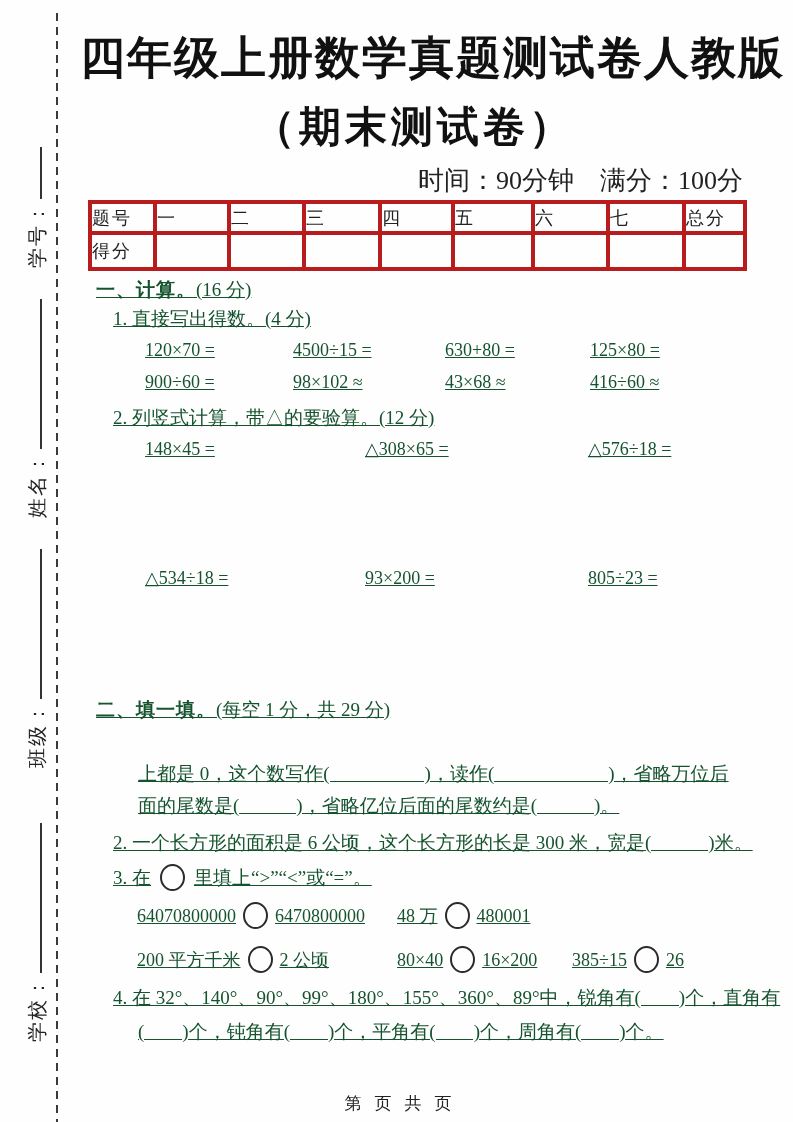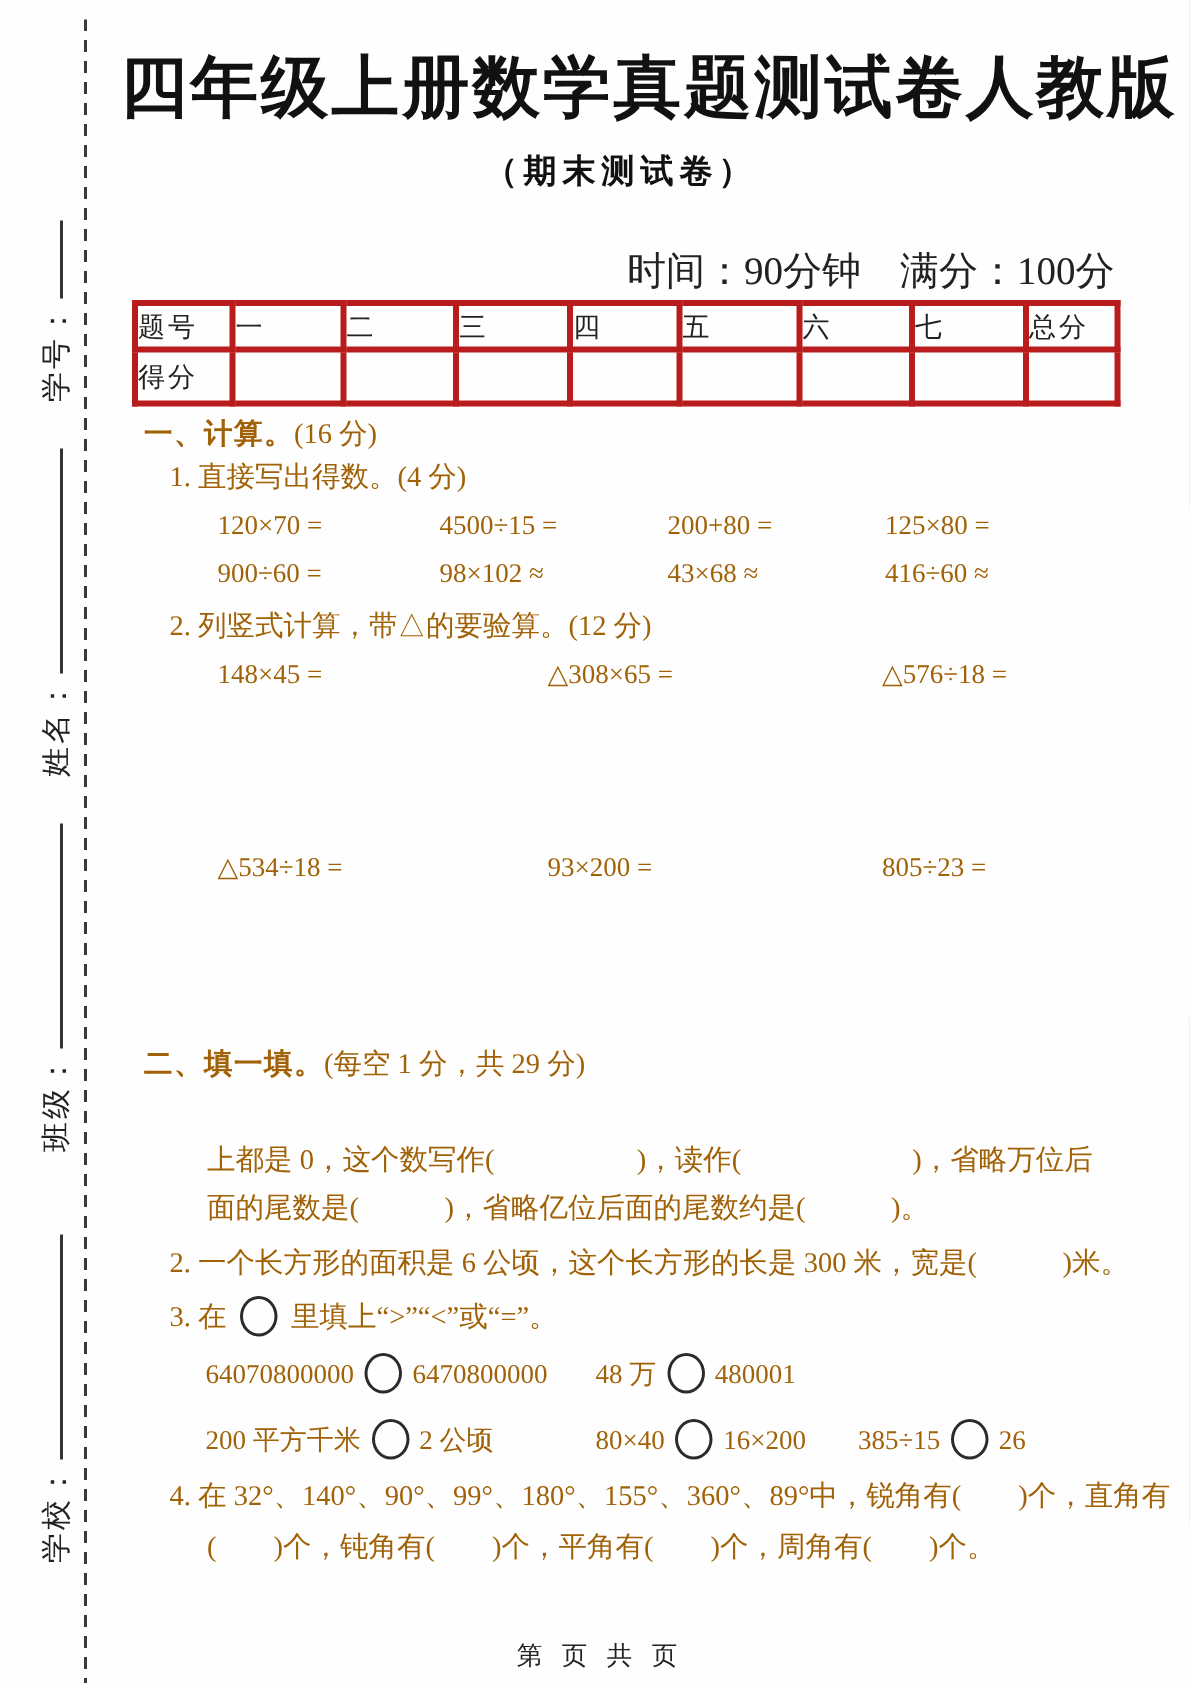--- a/index.html
+++ b/index.html
@@ -23,39 +23,39 @@
   .b52 { width:52px; } .b150 { width:150px; }
 
   .title {
     position:absolute; top:28px; left:80px; width:668px; text-align:left;
     font-family:"Liberation Sans", sans-serif; font-weight:900;
     font-size:45px; letter-spacing:2px; color:#111; white-space:nowrap;
   }
   .subtitle {
     position:absolute; top:99px; left:80px; width:668px; text-align:center;
     font-family:"Liberation Sans", sans-serif; font-weight:900;
-    font-size:22px; letter-spacing:4px; color:#111; white-space:nowrap;
+    font-size:42px; letter-spacing:4px; color:#111; white-space:nowrap;
   }
   .info-line {
     position:absolute; top:163px; right:50px; font-size:26px; color:#222; white-space:nowrap;
   }
   .info-line .gap { display:inline-block; width:26px; }
 
   table.score-table {
     position:absolute; top:200px; left:88px; border-collapse:collapse;
     font-size:18px; color:#222; table-layout:fixed;
   }
   table.score-table td {
     border:4px solid #b91c1c; vertical-align:middle;
     letter-spacing:2px; padding:0;
   }
   tr.hdr td { height:31px; }
   tr.scr td { height:36px; }
 
-  .abs { position:absolute; font-size:19px; white-space:nowrap; line-height:1.15; color:#a16207; }
+  .abs { position:absolute; font-size:19px; white-space:nowrap; line-height:1.15; color:#14532d;text-decoration:underline; }
   .hd  { font-family:"Liberation Sans", sans-serif; font-weight:900; letter-spacing:1px; }
   .exp { font-size:18px; }
   .row { display:flex; }
   .q1c1{width:148px;} .q1c2{width:152px;} .q1c3{width:145px;}
   .q2c1{width:220px;} .q2c2{width:223px;}
   .g1{width:260px;} .g2{width:175px;}
   .circle {
     display:inline-block; width:25px; height:27px; border:2px solid #2b2b2b;
     border-radius:50%; vertical-align:-7px; margin:0 7px;
   }
@@ -130,21 +130,21 @@
     </table>
 
   <div class="abs" style="top:279px;left:96px">
     <span class="hd">一、计算。</span><span>(16 分)</span>
   </div>
   <div class="abs" style="top:308px;left:113px">1. 直接写出得数。(4 分)</div>
 
   <div class="abs row exp" style="top:340px;left:145px">
     <span class="q1c1">120×70 =</span>
     <span class="q1c2">4500÷15 =</span>
-    <span class="q1c3">200+80 =</span>
+    <span class="q1c3">630+80 =</span>
     <span>125×80 =</span>
   </div>
   <div class="abs row exp" style="top:372px;left:145px">
     <span class="q1c1">900÷60 =</span>
     <span class="q1c2">98×102 ≈</span>
     <span class="q1c3">43×68 ≈</span>
     <span>416÷60 ≈</span>
   </div>
 
   <div class="abs" style="top:407px;left:113px">2. 列竖式计算，带△的要验算。(12 分)</div>

